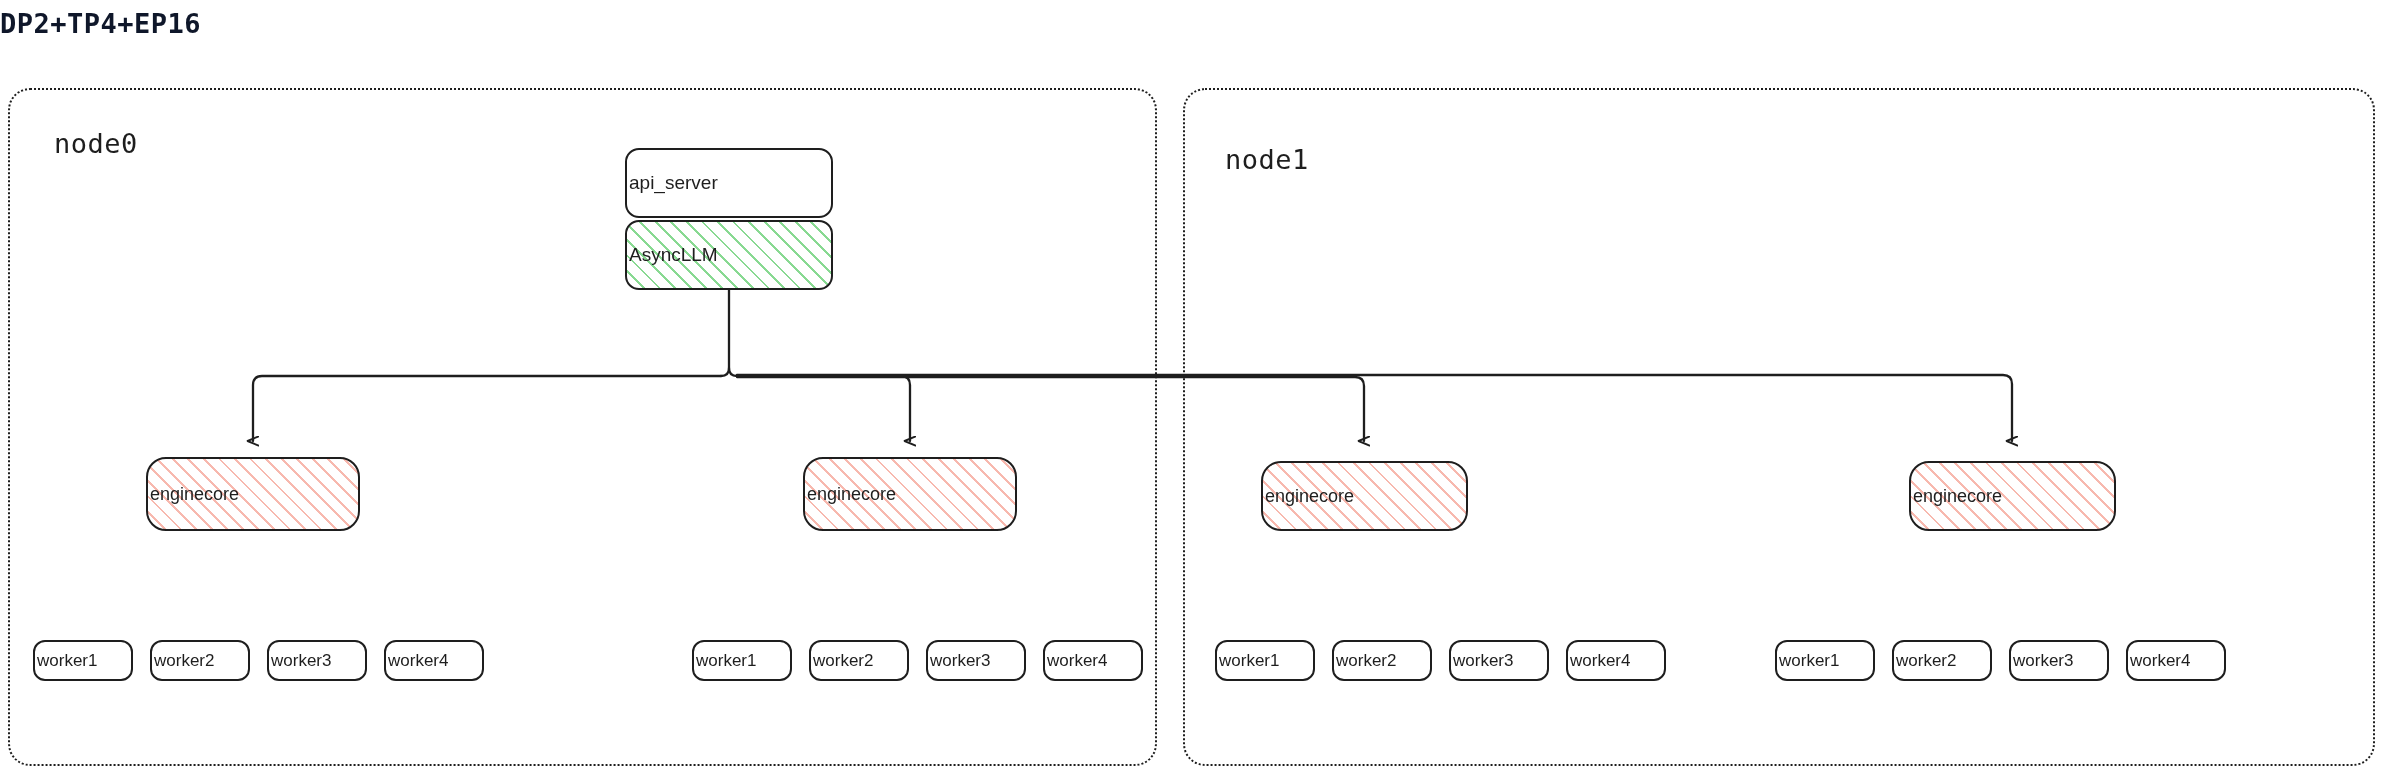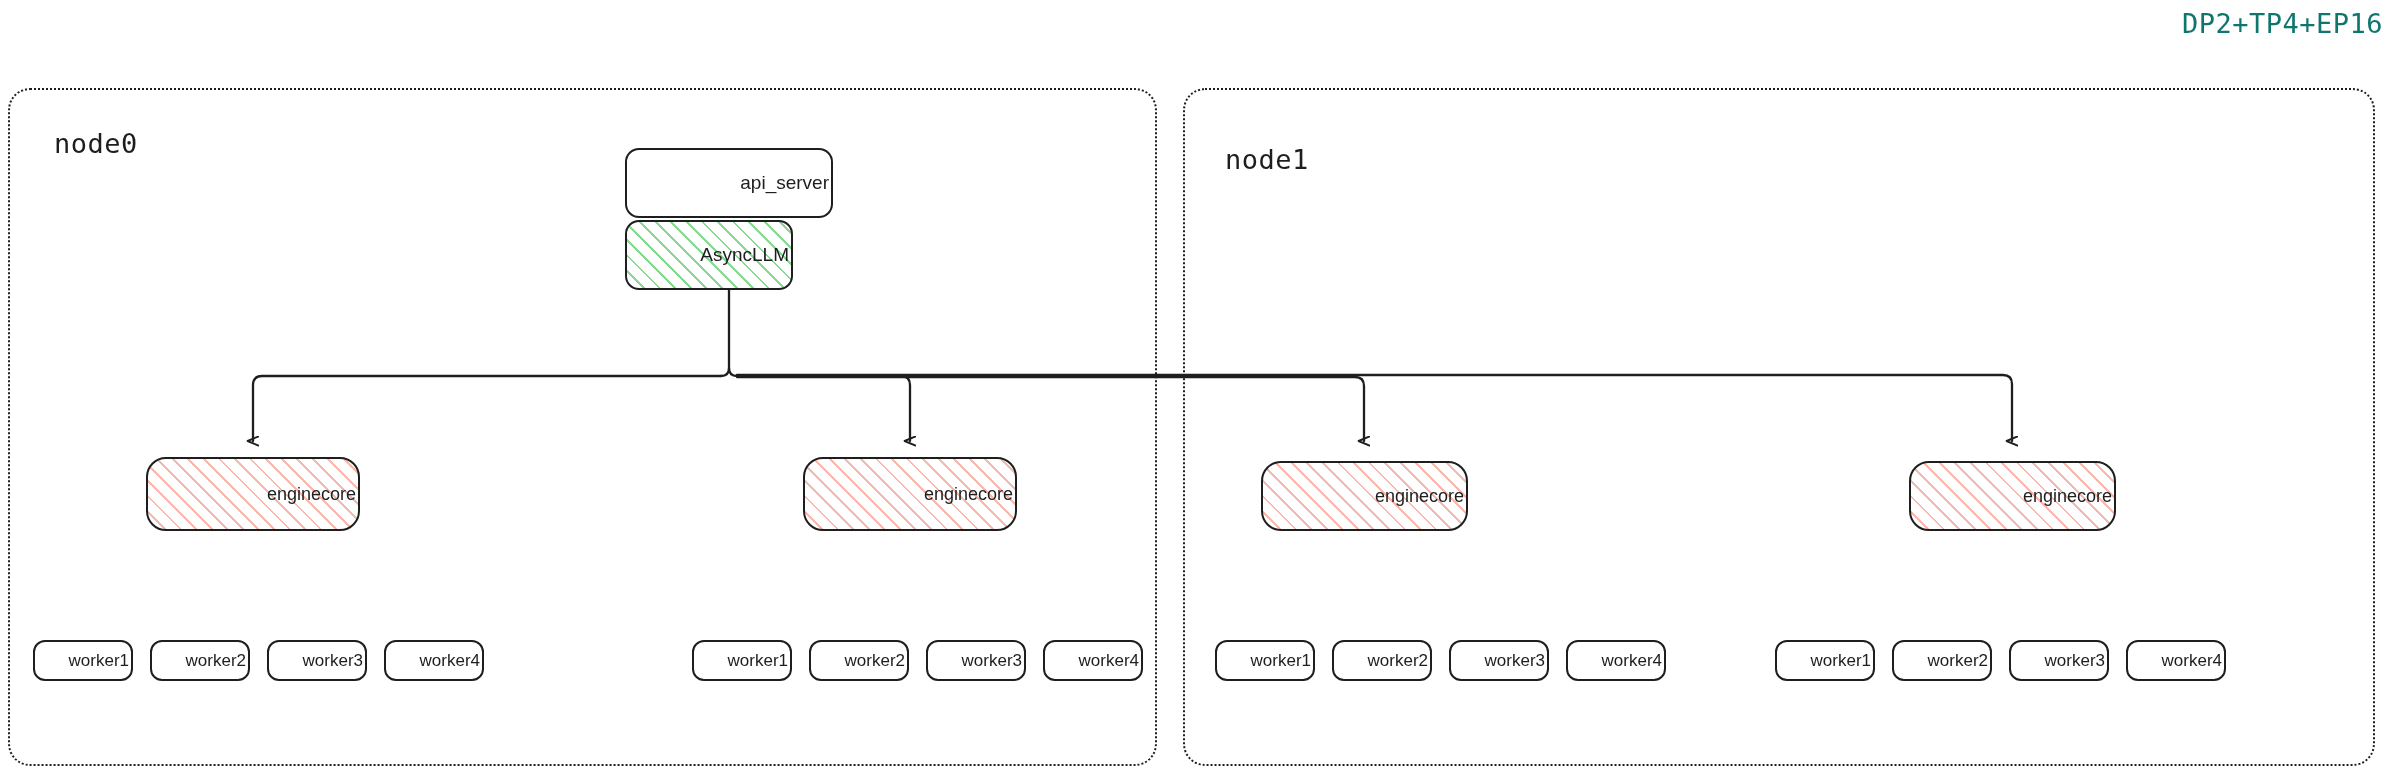--- a/index.html
+++ b/index.html
@@ -1,31 +1,31 @@
 <!DOCTYPE html>
 <html><head>
 <meta charset="utf-8">
 <style>
   html,body{margin:0;padding:0;background:#ffffff;}
   body{width:2383px;height:773px;position:relative;overflow:hidden;
        font-family:"DejaVu Sans",sans-serif;color:#1e1e1e;}
 
   #canvas{position:absolute;inset:0;width:2383px;height:773px;}
 
-  .title{position:absolute;left:0;top:8px;width:2383px;text-align:right;
+  .title{position:absolute;left:0;top:8px;width:2383px;text-align:left;
          font-family:"DejaVu Sans Mono","Liberation Mono",monospace;
-         font-size:27px;letter-spacing:0.5px;color:#0f766e;}
+         font-size:27px;letter-spacing:0.5px;color:#0f172a;font-weight:bold;}
 
   .node-frame{position:absolute;border:2.5px dotted #1e1e1e;border-radius:22px;
               box-sizing:border-box;background:transparent;}
   .node-label{position:absolute;font-family:"DejaVu Sans Mono","Liberation Mono",monospace;
               font-size:27px;color:#1e1e1e;letter-spacing:0.5px;margin-left:12px;}
 
   .box{position:absolute;box-sizing:border-box;border:2.6px solid #1e1e1e;
-       display:flex;align-items:center;justify-content:flex-end;
+       display:flex;align-items:center;justify-content:flex-start;
        font-family:"Liberation Sans",sans-serif;color:#1e1e1e;background:#ffffff;}
 
   .box-plain{border-radius:14px;font-size:19px;}
 
   .box-hatch-green{border-radius:14px;font-size:19px;
      background-color:#ffffff;
      background-image:repeating-linear-gradient(45deg,
         rgba(130,215,140,0.95) 0px, rgba(130,215,140,0.95) 2px,
         rgba(255,255,255,0) 2px, rgba(255,255,255,0) 11px);}
 
@@ -69,21 +69,21 @@
       <path d="M737,375 L2003,375 Q2012,375 2012,384 L2012,441" marker-end="url(#ah)"></path>
     </g>
   </svg>
 
   <div id="shapes">
       <div class="node-frame" style="left: 8px; top: 88px; width: 1149px; height: 678px;"></div>
       <div class="node-label" style="left: 42px; top: 128px;">node0</div>
       <div class="box box-plain" style="left: 625px; top: 148px; width: 208px; height: 70px;">
         <span class="lbl-bg">api_server</span>
       </div>
-      <div class="box box-hatch-green" style="left: 625px; top: 220px; width: 168px; height: 70px;">
+      <div class="box box-hatch-green" style="left: 625px; top: 220px; width: 208px; height: 70px;">
         <span class="lbl-bg">AsyncLLM</span>
       </div>
       <div class="box box-hatch-pink" style="left: 146px; top: 457px; width: 214px; height: 74px;">
         <span class="lbl-bg">enginecore</span>
       </div>
       <div class="box box-hatch-pink" style="left: 803px; top: 457px; width: 214px; height: 74px;">
         <span class="lbl-bg">enginecore</span>
       </div>
       <div class="box box-worker" style="left: 33px; top: 640px; width: 100px; height: 41px;">
         <span class="lbl-bg">worker1</span>

